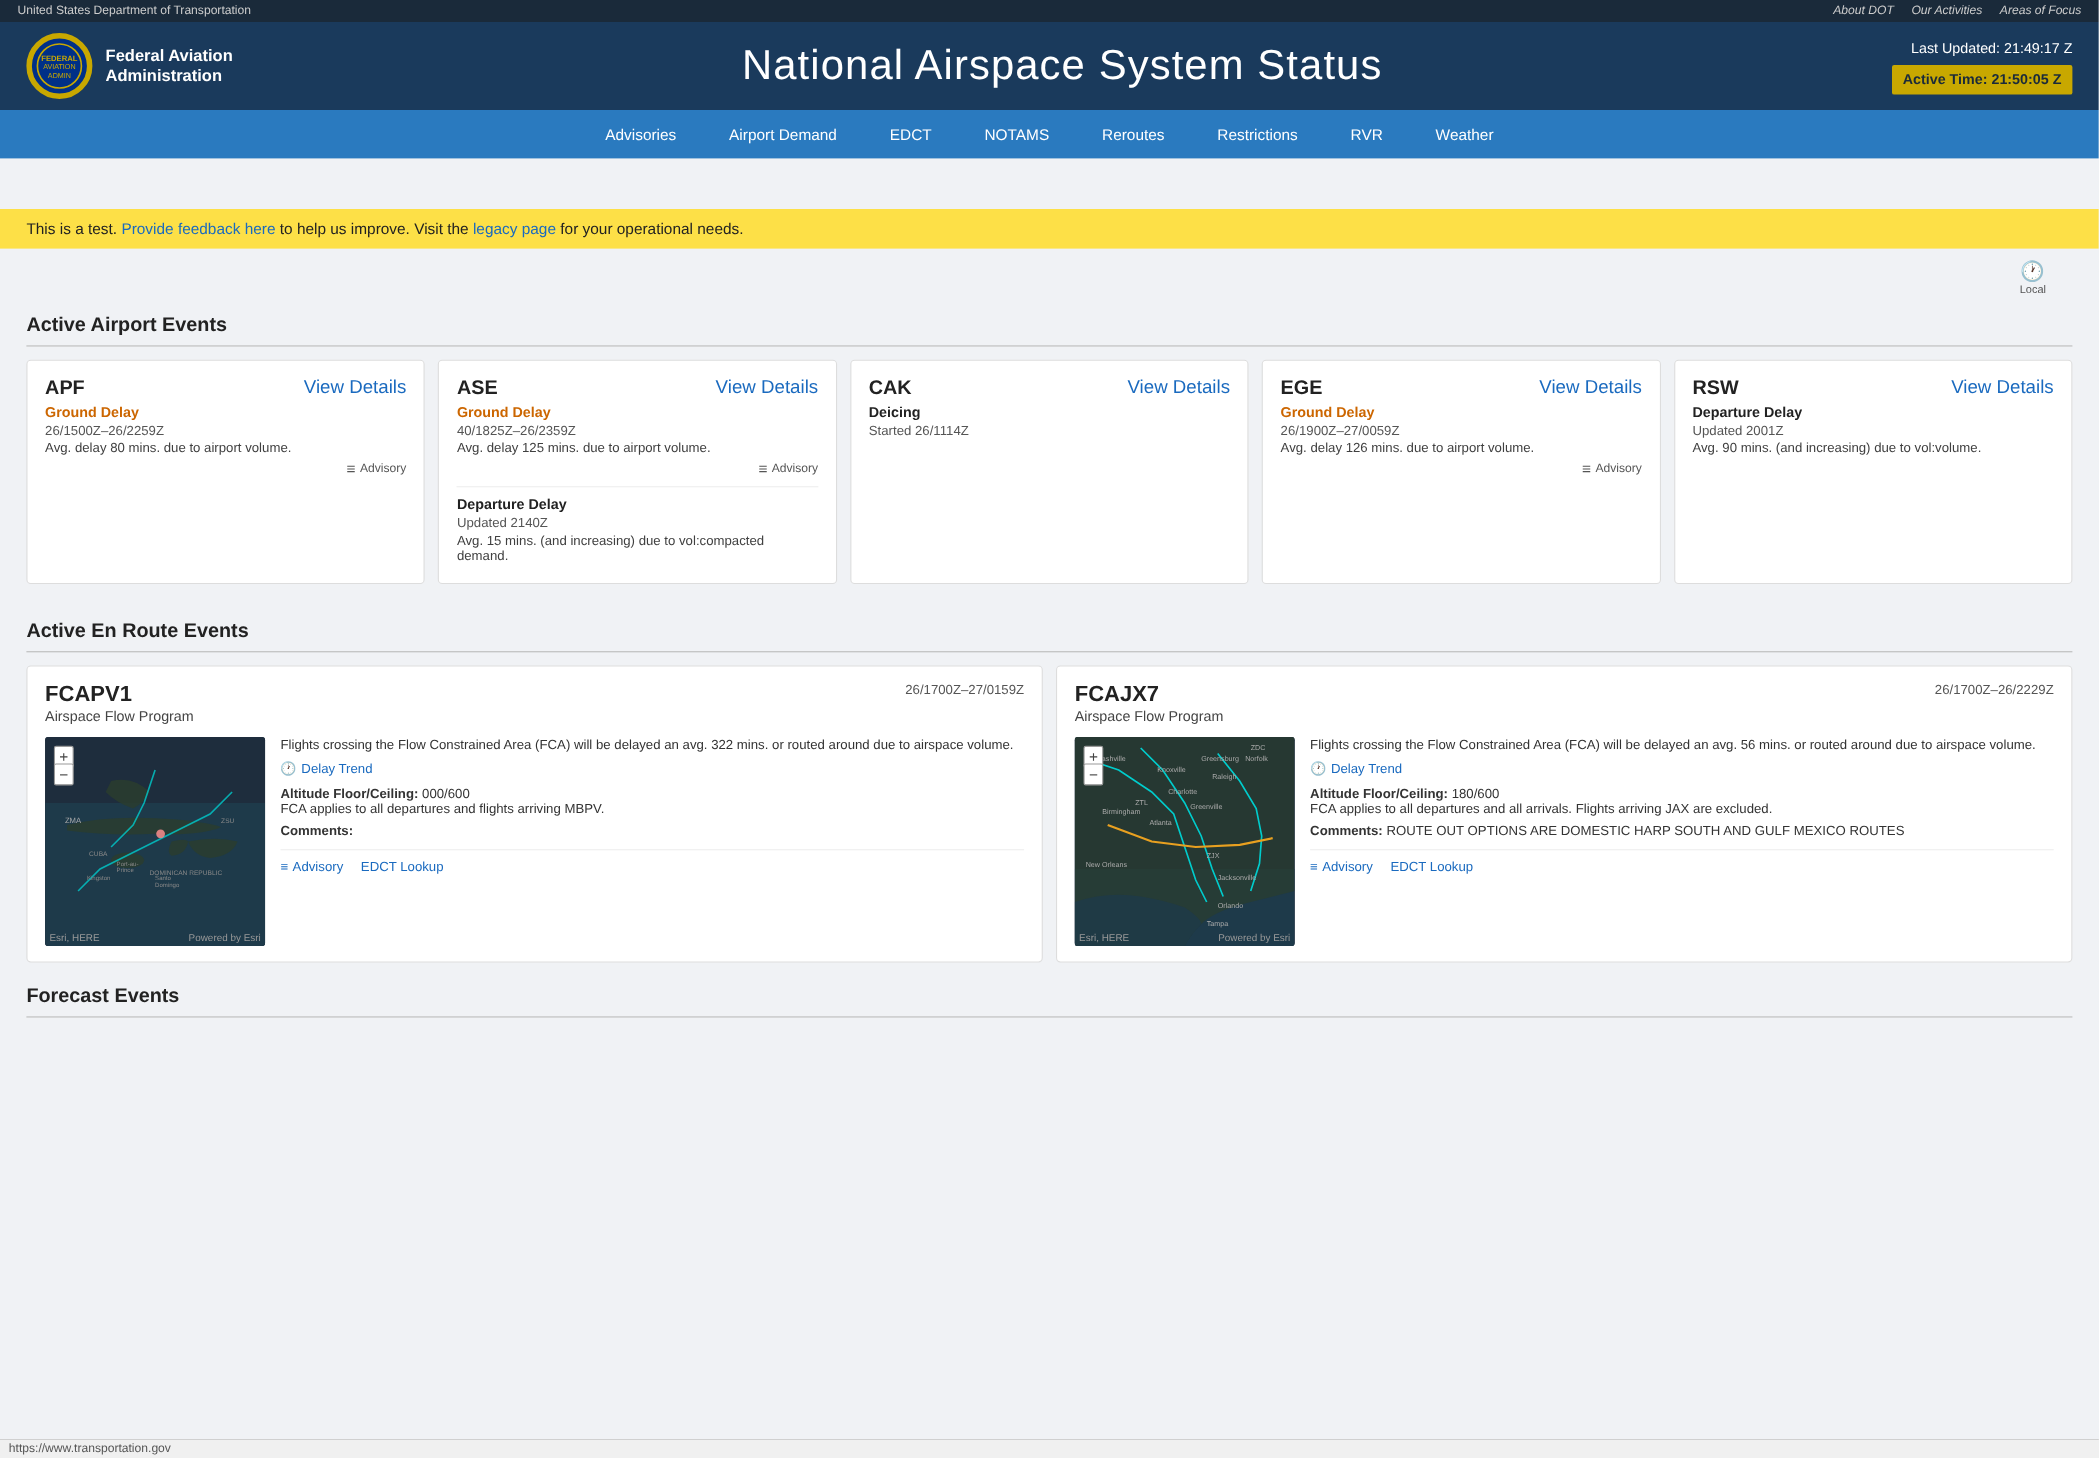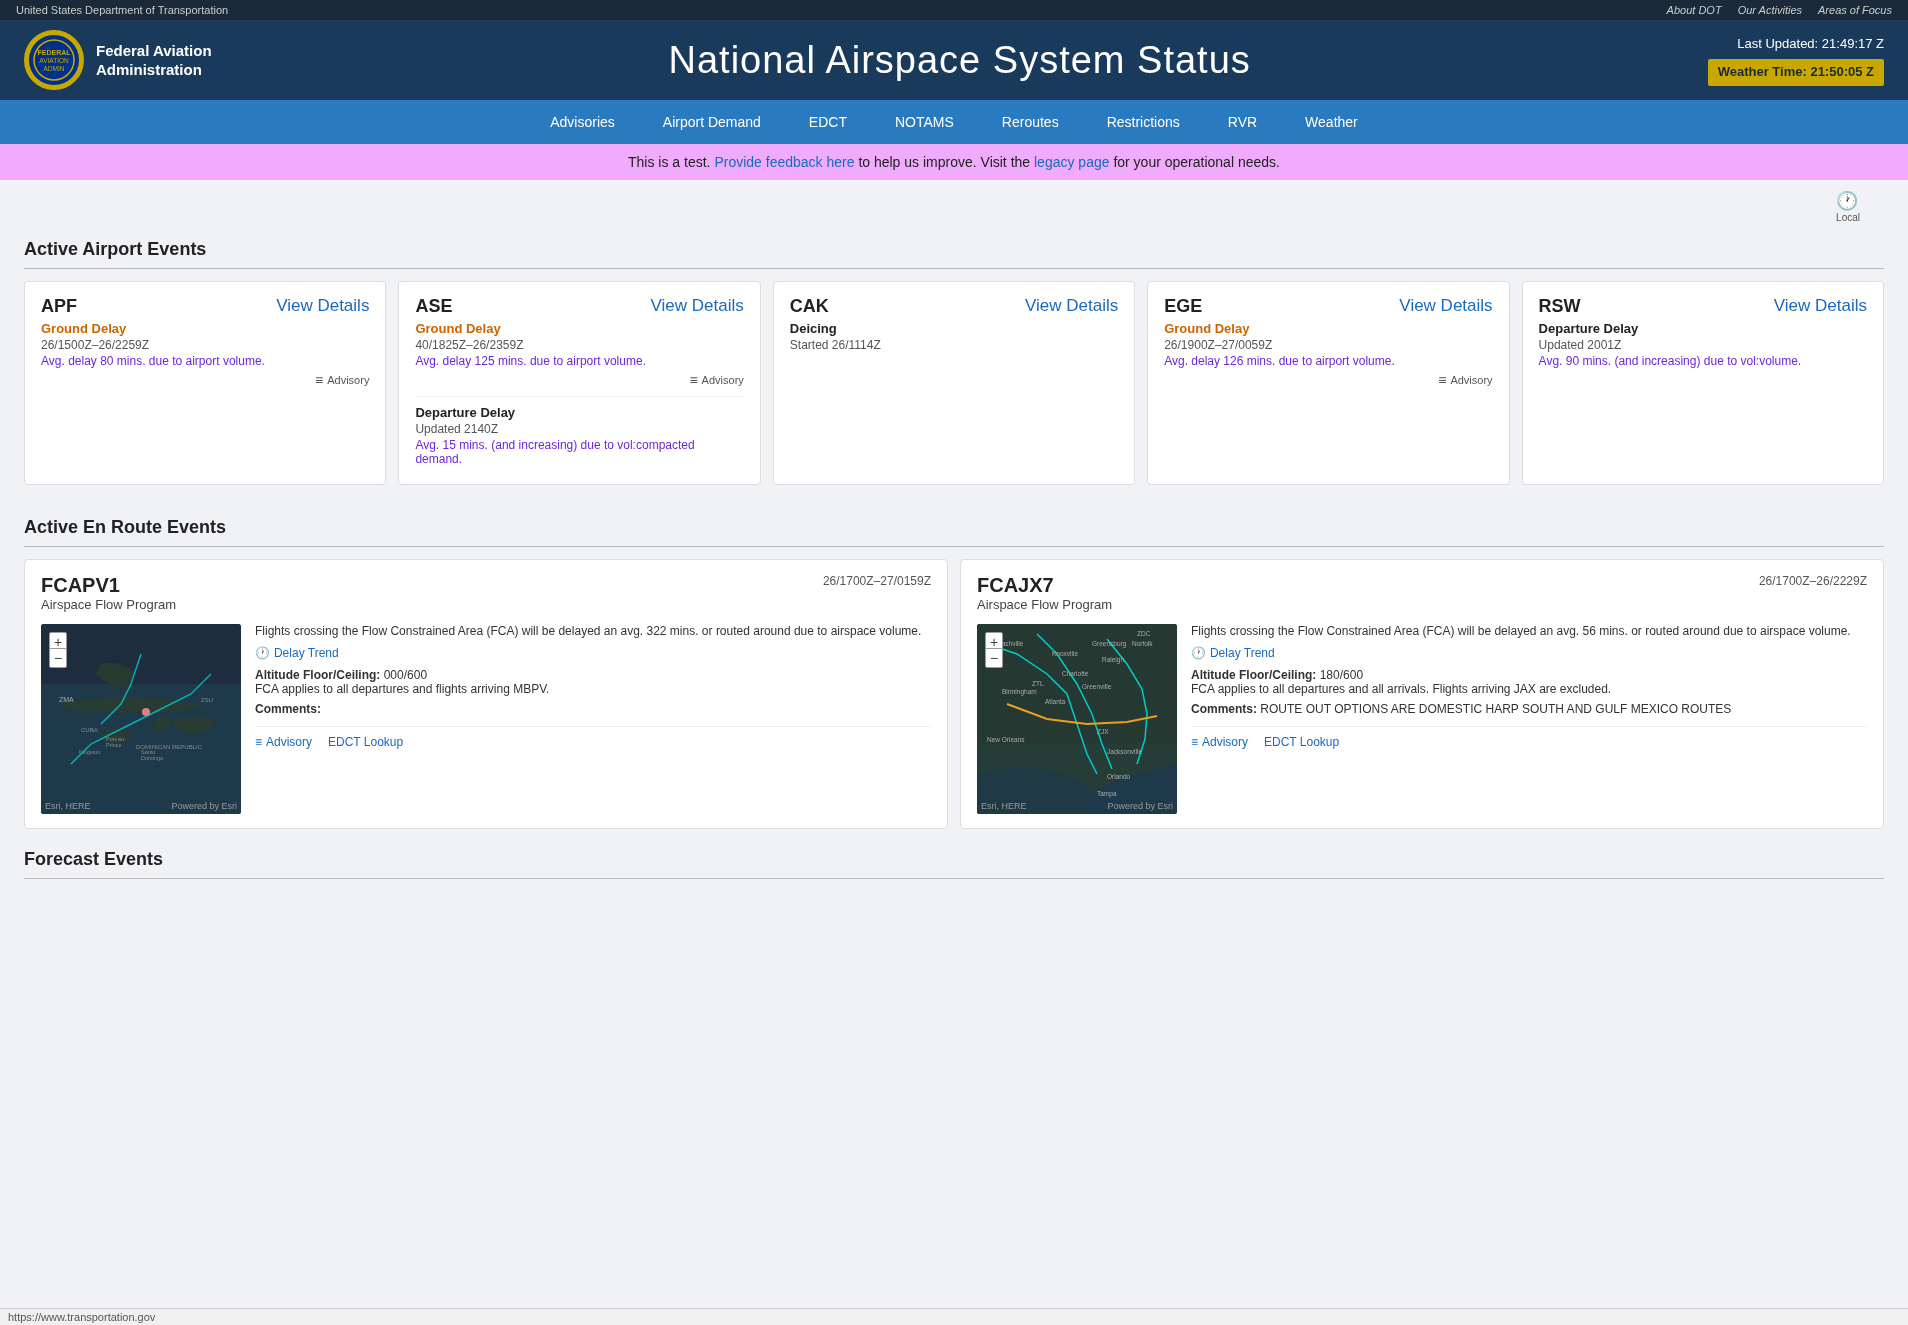--- a/index.html
+++ b/index.html
@@ -18,21 +18,21 @@
     .header-brand { font-size: 15px; font-weight: bold; line-height: 1.3; }
     .header-title { font-size: 38px; font-weight: 300; letter-spacing: 1px; text-align: center; flex: 1; }
     .header-time { text-align: right; font-size: 13px; line-height: 1.6; }
     .header-time-current { background: #c8a800; color: #1a2a3a; font-weight: bold; padding: 3px 10px; font-size: 13px; border-radius: 2px; margin-top: 4px; display: inline-block; }
 
     
     .nav { background: #2a7abf; display: flex; justify-content: center; gap: 32px; padding: 10px 0; }
     .nav a { color: white; text-decoration: none; font-size: 14px; padding: 4px 8px; }
 
     
-    .banner { background: #f0abfc; padding: 10px 24px; text-align: center; font-size: 14px; color: #222; }
+    .banner { background: #fde047; padding: 10px 24px; font-size: 14px; color: #222; margin-top: 46px; }
     .banner a { color: #1a6abf; text-decoration: none; font-weight: 500; }
 
     
     .local-widget { display: flex; justify-content: flex-end; padding: 6px 24px 0; }
     .local-widget-inner { display: flex; flex-direction: column; align-items: center; font-size: 10px; color: #555; }
     .clock-icon { font-size: 18px; color: #555; }
 
     
     .main { padding: 4px 24px 24px; }
 
@@ -45,21 +45,21 @@
 
     
     .event-card { background: white; border: 1px solid #ddd; border-radius: 4px; padding: 14px 16px; }
     .card-header { display: flex; justify-content: space-between; align-items: flex-start; margin-bottom: 4px; }
     .card-airport-code { font-size: 18px; font-weight: bold; color: #222; }
     .card-view-details { color: #1a6abf; font-size: 17px; text-decoration: none; text-align: center; }
     .card-event-type { color: #cc6600; font-weight: bold; font-size: 13px; margin-bottom: 2px; }
     .card-event-type-blue { color: #222; font-weight: bold; font-size: 13px; margin-bottom: 2px; }
     .card-time-row { display: flex; justify-content: space-between; align-items: center; margin-bottom: 2px; }
     .card-time { font-size: 12px; color: #555; }
-    .card-desc { font-size: 12px; color: #6d28d9; margin-bottom: 4px; }
+    .card-desc { font-size: 12px; color: #404040; margin-bottom: 4px; }
     .advisory-badge { display: flex; align-items: center; gap: 4px; font-size: 11px; color: #555; justify-content: flex-end; }
     .advisory-lines { font-size: 14px; color: #555; }
     .card-divider { border: none; border-top: 1px solid #eee; margin: 8px 0; }
 
     
     .enroute-grid { display: grid; grid-template-columns: 1fr 1fr; gap: 12px; margin-bottom: 20px; }
     .enroute-card { background: white; border: 1px solid #ddd; border-radius: 4px; padding: 14px 16px; }
     .enroute-code { font-size: 20px; font-weight: bold; color: #222; }
     .enroute-subtitle { font-size: 13px; color: #444; margin-bottom: 4px; }
     .enroute-time { font-size: 12px; color: #555; text-align: right; }
@@ -108,21 +108,21 @@
 Administration</div>
     </div>
   </div>
   <div class="header-title">National Airspace System Status</div>
   <div class="header-time">
     <div>
       <span>Last Updated:</span>
       <span>21:49:17 Z</span>
     </div>
     <div class="header-time-current">
-      <span>Weather Time:</span>
+      <span>Active Time:</span>
       <span>21:50:05 Z</span>
     </div>
   </div>
 </div>
 
 <nav class="nav">
   <a>Advisories</a>
   <a>Airport Demand</a>
   <a>EDCT</a>
   <a>NOTAMS</a>

